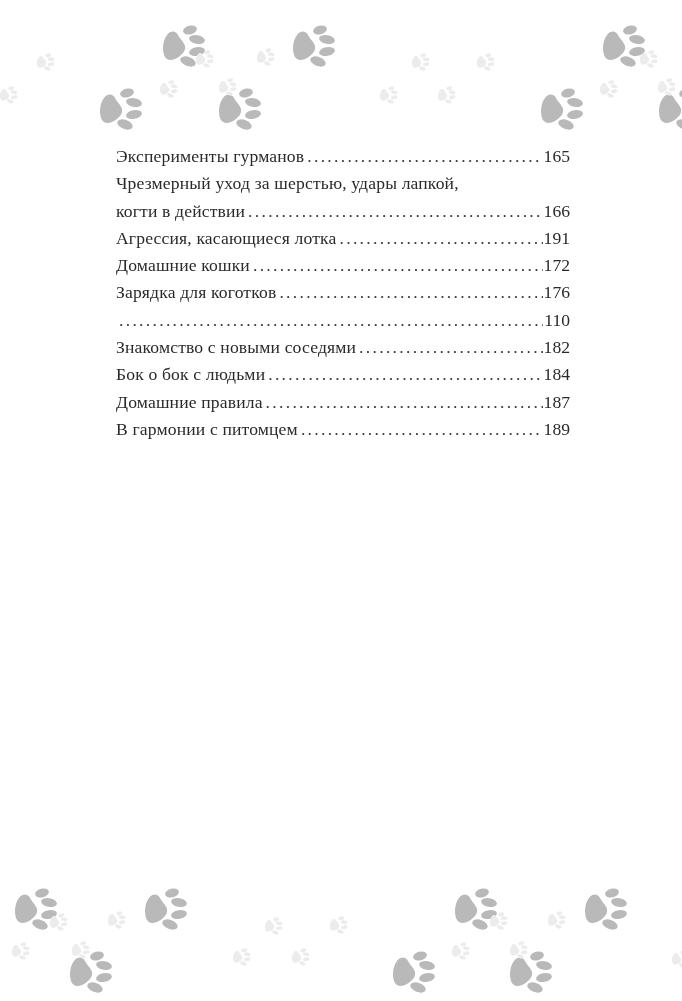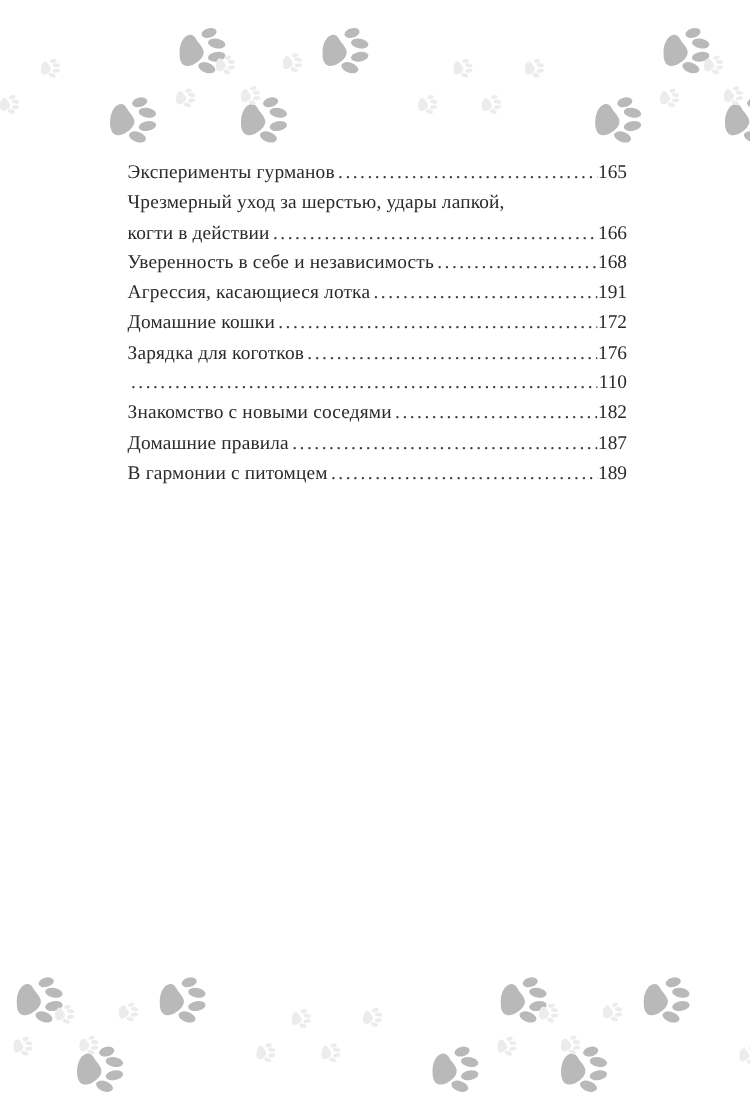--- a/index.html
+++ b/index.html
@@ -442,25 +442,20 @@
   </li>
   <li class="toc-entry first-line">
     <span class="toc-title">Чрезмерный уход за шерстью, удары лапкой,</span>
   </li>
   <li class="toc-entry">
     <span class="toc-title">когти в действии</span>
     <span class="toc-leader"></span>
     <span class="toc-page">166</span>
   </li>
   <li class="toc-entry">
-    <span class="toc-title">Уверенность в себе и независимость</span>
-    <span class="toc-leader"></span>
-    <span class="toc-page">168</span>
-  </li>
-  <li class="toc-entry">
     <span class="toc-title">Агрессия, касающиеся лотка</span>
     <span class="toc-leader"></span>
     <span class="toc-page">191</span>
   </li>
   <li class="toc-entry">
     <span class="toc-title">Домашние кошки</span>
     <span class="toc-leader"></span>
     <span class="toc-page">172</span>
   </li>
   <li class="toc-entry">
@@ -469,20 +464,25 @@
     <span class="toc-page">176</span>
   </li>
   <li class="toc-entry">
     <span class="toc-leader"></span>
     <span class="toc-page">110</span>
   </li>
   <li class="toc-entry">
     <span class="toc-title">Знакомство с новыми соседями</span>
     <span class="toc-leader"></span>
     <span class="toc-page">182</span>
+  </li>
+  <li class="toc-entry">
+    <span class="toc-title">Бок о бок с людьми</span>
+    <span class="toc-leader"></span>
+    <span class="toc-page">184</span>
   </li>
   <li class="toc-entry">
     <span class="toc-title">Домашние правила</span>
     <span class="toc-leader"></span>
     <span class="toc-page">187</span>
   </li>
   <li class="toc-entry">
     <span class="toc-title">В гармонии с питомцем</span>
     <span class="toc-leader"></span>
     <span class="toc-page">189</span>

